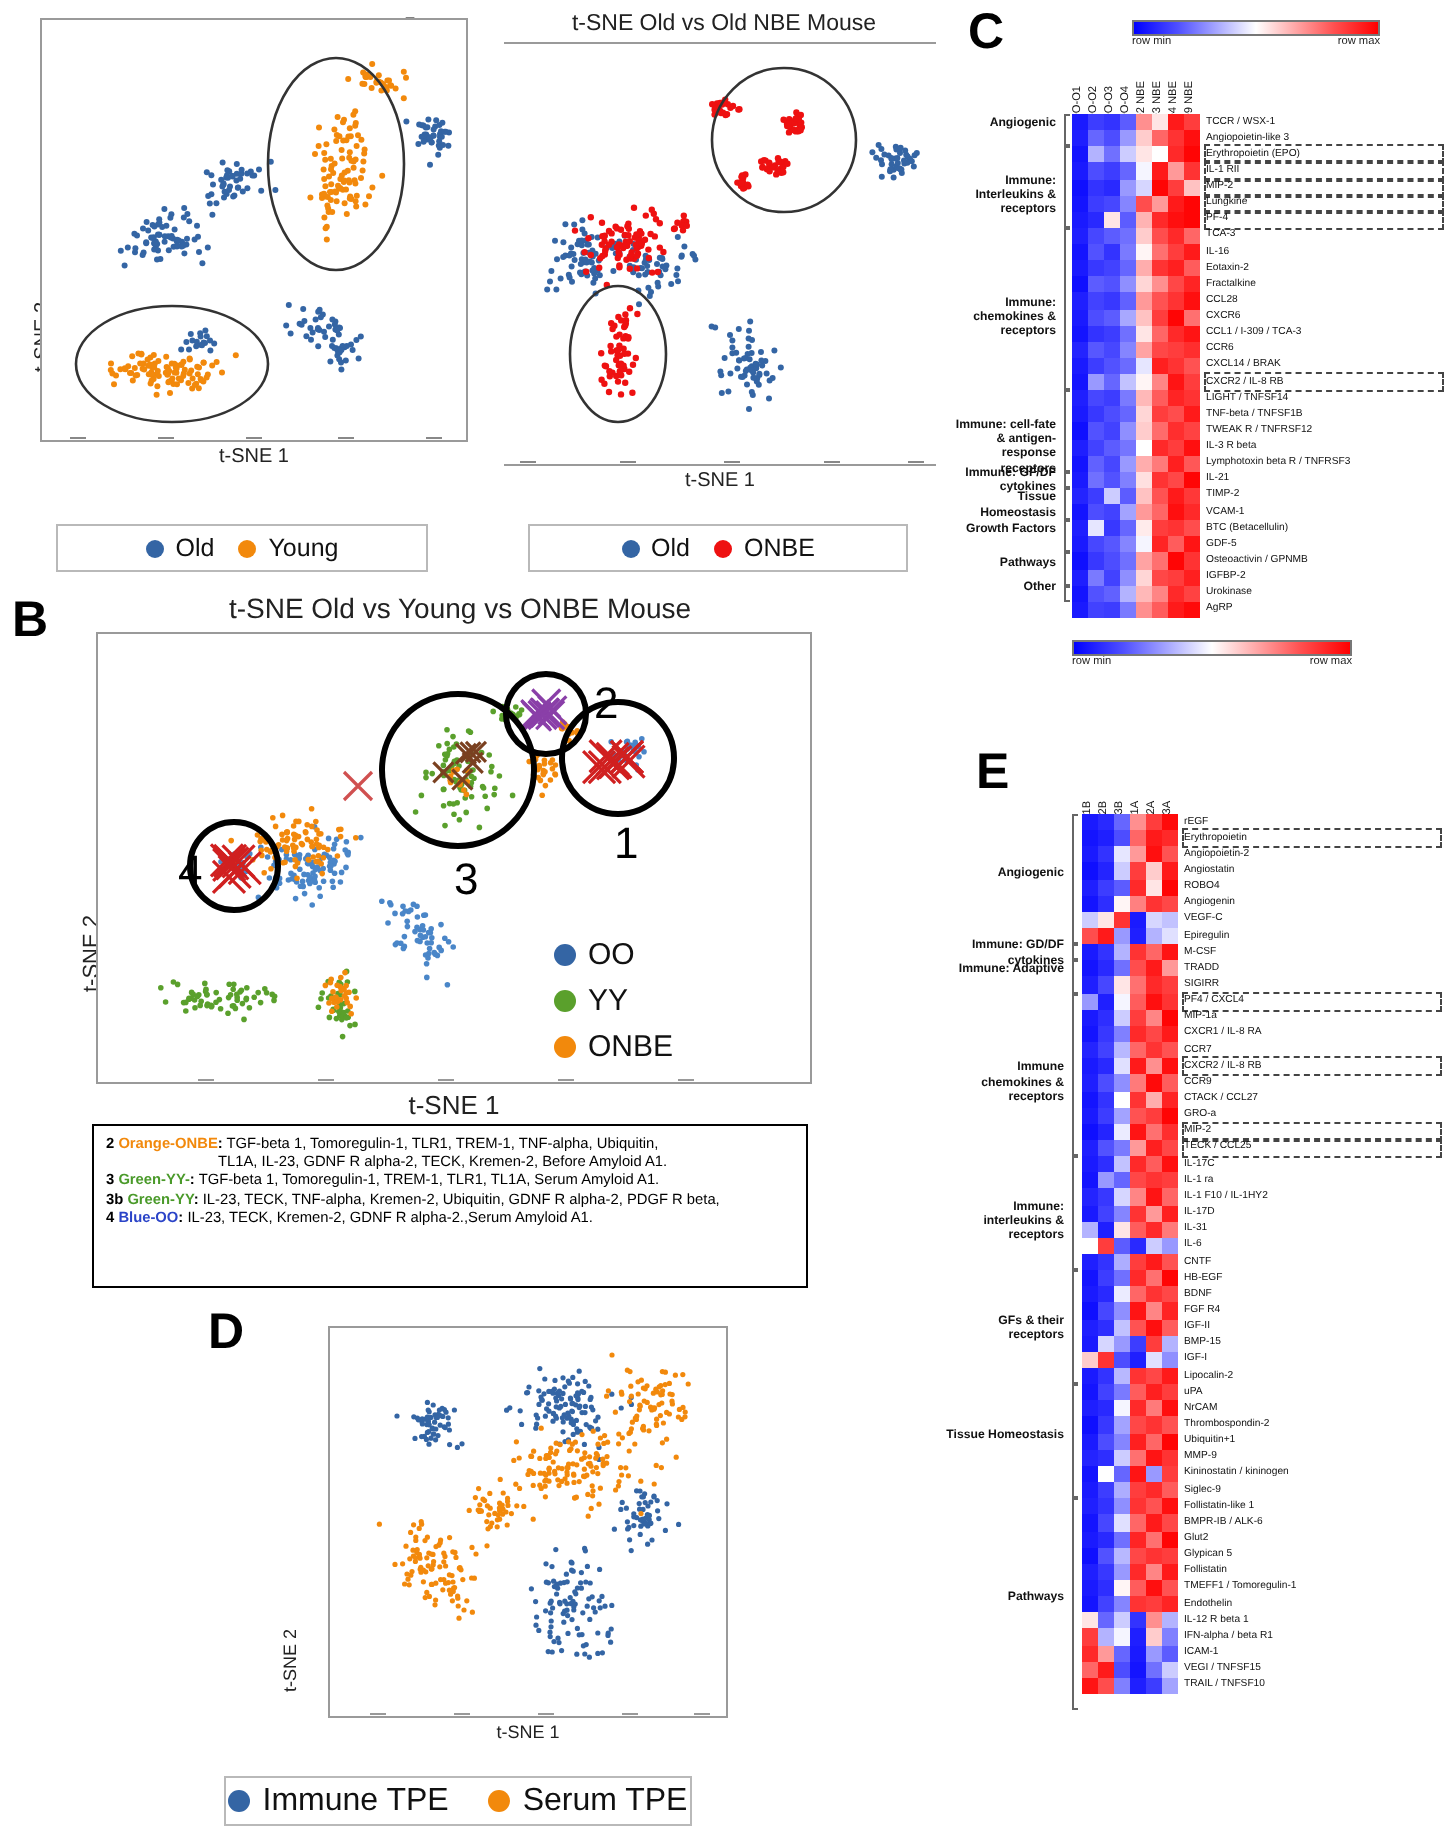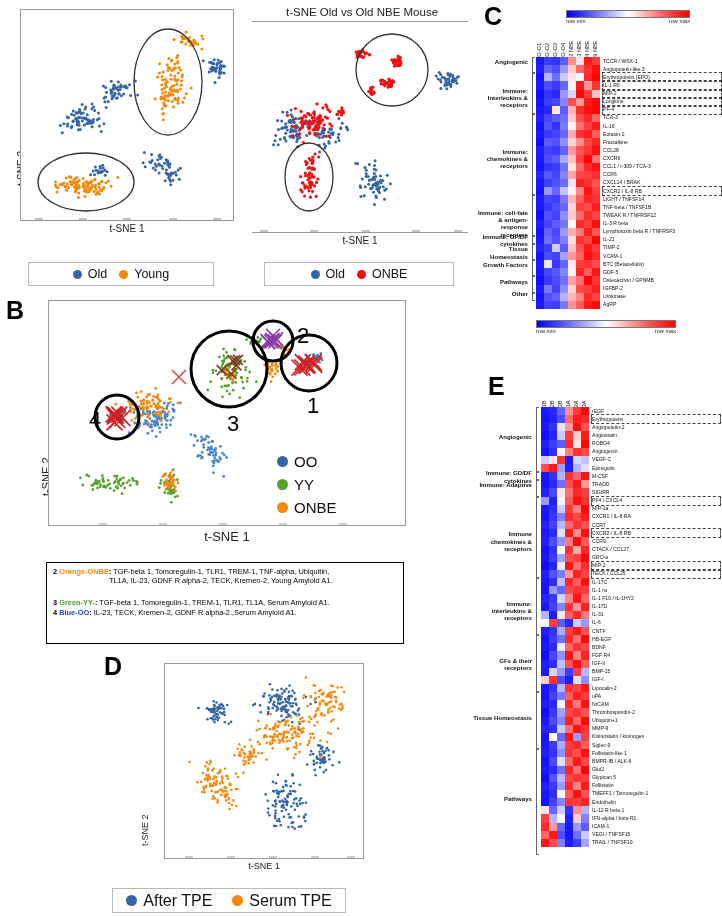--- a/index.html
+++ b/index.html
@@ -1029,20 +1029,21 @@
     <span>Old</span>
     </div>
   <div class="legitem">
     <span class="legdot" style="background:#ee1111"></span>
     <span>ONBE</span>
     </div>
 </div>
 
 <div class="plabel" style="left:6px;top:296px;">B</div>
 <div class="panel" style="left:30px;top:296px;width:400px;">
+  <div class="sctitle" style="font-size:14px;">t-SNE Old vs Young vs ONBE Mouse</div>
   <div class="ylab" style="left:10px;top:200px;font-size:11px;">t-SNE 2</div>
   <div class="axbox" style="margin-left:18px;margin-top:4px;width:358px;height:226px;">
     <svg width="356" height="224" viewBox="0 0 356 224">
       <g id="b-oo" fill="#4a86c8">
           <circle cx="115.8" cy="116.1" r="1.4"></circle>
           <circle cx="108.6" cy="124.1" r="1.4"></circle>
           <circle cx="116.2" cy="118.1" r="1.4"></circle>
           <circle cx="117.9" cy="113.2" r="1.4"></circle>
           <circle cx="118.3" cy="105.1" r="1.4"></circle>
           <circle cx="99.6" cy="113.2" r="1.4"></circle>
@@ -1663,25 +1664,30 @@
   </div>
   <div class="xlab" style="margin-left:18px;width:358px;font-size:13px;margin-top:3px;">t-SNE 1</div>
 </div>
 
 <div class="txtbox" style="left:46px;top:562px;width:358px;height:82px;">
   <div class="txtrow">
     <b>2</b>
     <b style="color:#f2890c">Orange-ONBE</b><b>:</b>
     <span>TGF-beta 1, Tomoregulin-1, TLR1, TREM-1, TNF-alpha, Ubiquitin,</span>
   </div>
-  <div class="txtrow cont">TL1A, IL-23, GDNF R alpha-2, TECK, Kremen-2, Young Amyloid A1.</div>
-  <div class="txtrow" style="margin-top:13px;">
+  <div class="txtrow cont">TL1A, IL-23, GDNF R alpha-2, TECK, Kremen-2, Before Amyloid A1.</div>
+  <div class="txtrow" style="margin-top:0;">
     <b>3</b>
     <b style="color:#4a9a2a">Green-YY-</b><b>:</b>
     <span>TGF-beta 1, Tomoregulin-1, TREM-1, TLR1, TL1A, Serum Amyloid A1.</span>
+  </div>
+  <div class="txtrow">
+    <b>3b</b>
+    <b style="color:#4a9a2a">Green-YY</b><b>:</b>
+    <span>IL-23, TECK, TNF-alpha, Kremen-2, Ubiquitin, GDNF R alpha-2, PDGF R beta,</span>
   </div>
   <div class="txtrow">
     <b>4</b>
     <b style="color:#2b44c8">Blue-OO</b><b>:</b>
     <span>IL-23, TECK, Kremen-2, GDNF R alpha-2.,Serum Amyloid A1.</span>
   </div>
 </div>
 
 <div class="plabel" style="left:104px;top:652px;">D</div>
 <div class="panel" style="left:126px;top:660px;width:300px;">
@@ -2342,21 +2348,21 @@
       <line x1="104" y1="193" x2="112" y2="193" stroke="#999" stroke-width="1"></line>
       <line x1="146" y1="193" x2="154" y2="193" stroke="#999" stroke-width="1"></line>
       <line x1="182" y1="193" x2="190" y2="193" stroke="#999" stroke-width="1"></line>
     </svg>
   </div>
   <div class="xlab" style="margin-left:38px;width:200px;font-size:9px;">t-SNE 1</div>
 </div>
 <div class="legbox" style="position:absolute;left:112px;top:888px;width:234px;height:25px;gap:20px;">
   <div class="legitem" style="font-size:16px;">
     <span class="legdot" style="background:#3465a4;width:11px;height:11px;"></span>
-    <span>After TPE</span>
+    <span>Immune TPE</span>
     </div>
   <div class="legitem" style="font-size:16px;">
     <span class="legdot" style="background:#f2890c;width:11px;height:11px;"></span>
     <span>Serum TPE</span>
     </div>
 </div>
 
 <div class="plabel" style="left:484px;top:2px;">C</div>
 <div class="hm" style="left:480px;top:0px;width:242px;height:340px;">
   <div style="position:absolute;left:86px;top:10px;width:124px;">

